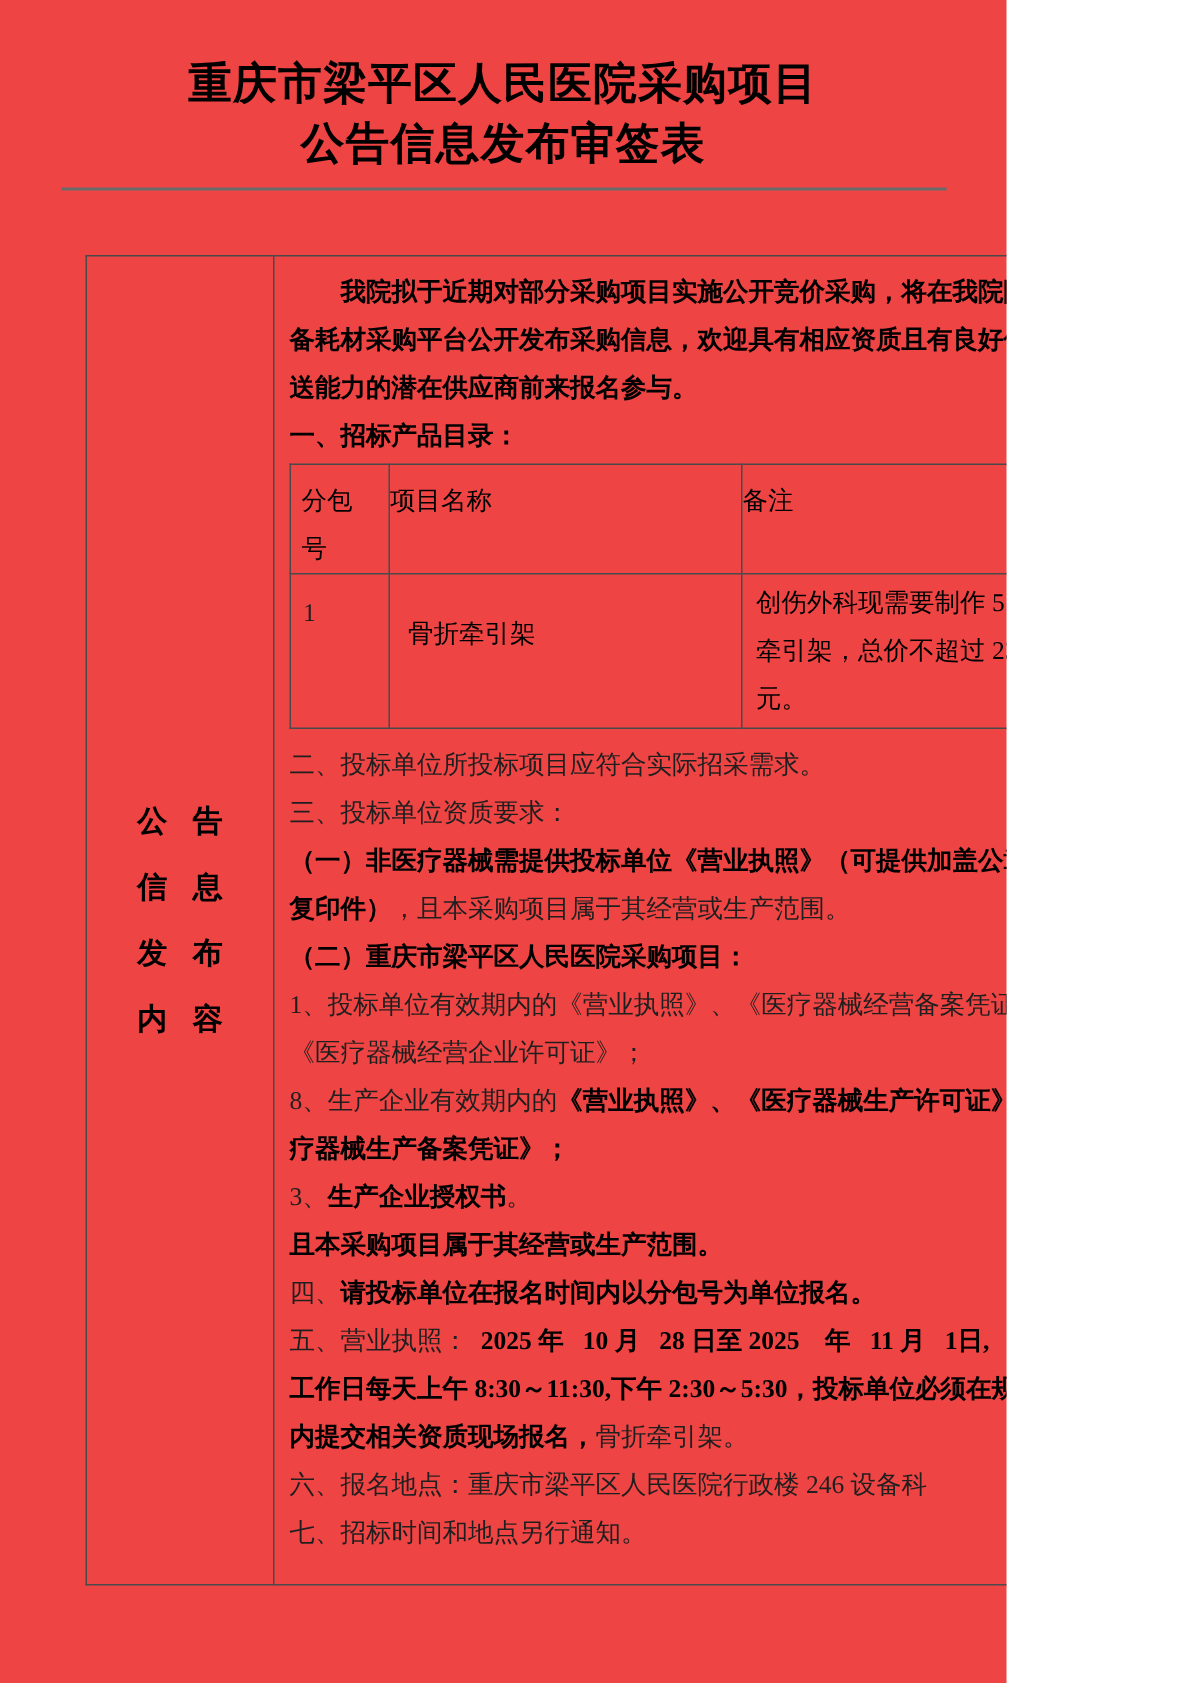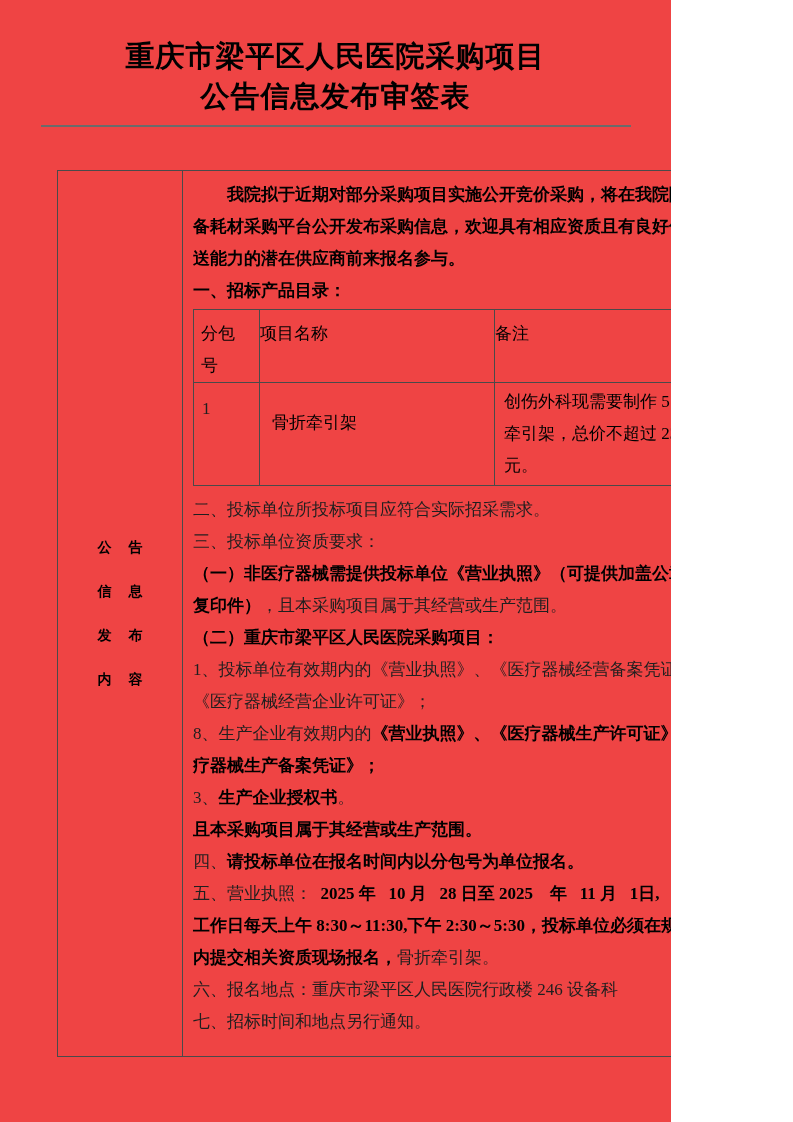--- a/index.html
+++ b/index.html
@@ -37,21 +37,21 @@
     border-collapse: collapse;
     table-layout: fixed;
   }
   table.outer td { border: 1px solid #4a4a4a; }
   .label-cell {
     width: 125px;
     vertical-align: middle;
     text-align: center;
     font-weight: bold;
     color: #000;
-    font-size: 14px;
+    font-size: 20px;
   }
   .label-line {
     line-height: 44px;
     letter-spacing: 17px;
     padding-left: 17px;
   }
   .content-cell {
     width: 575px;
     vertical-align: top;
     padding: 8px 17px 18px 10px;

